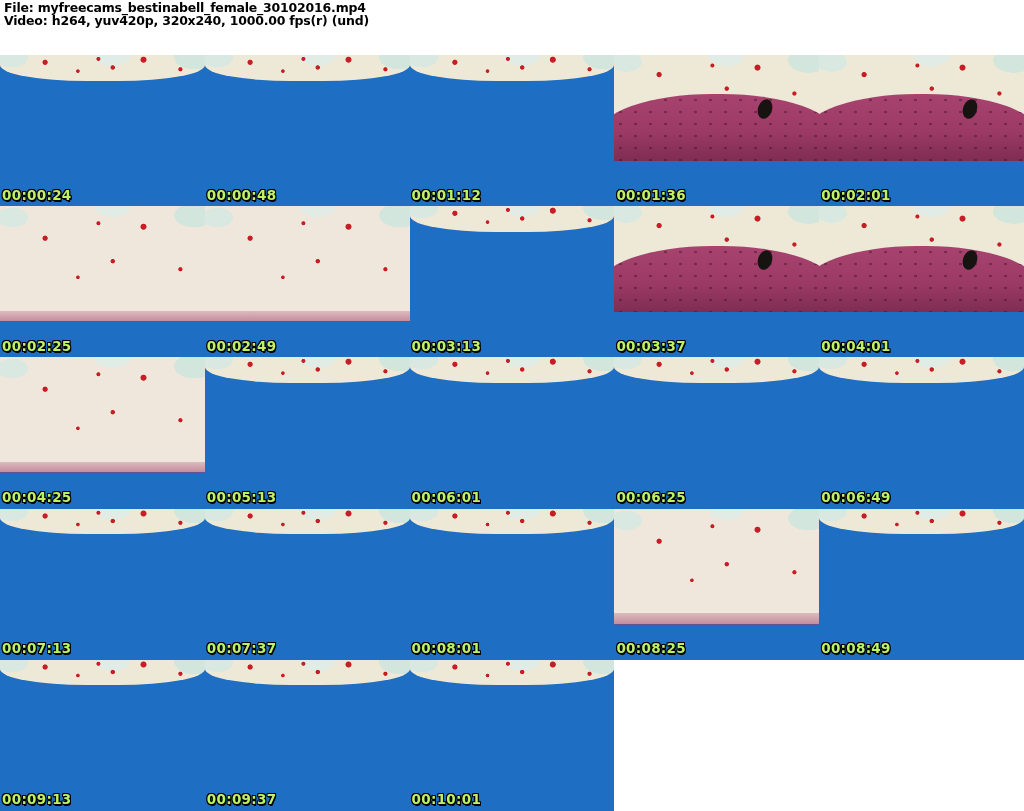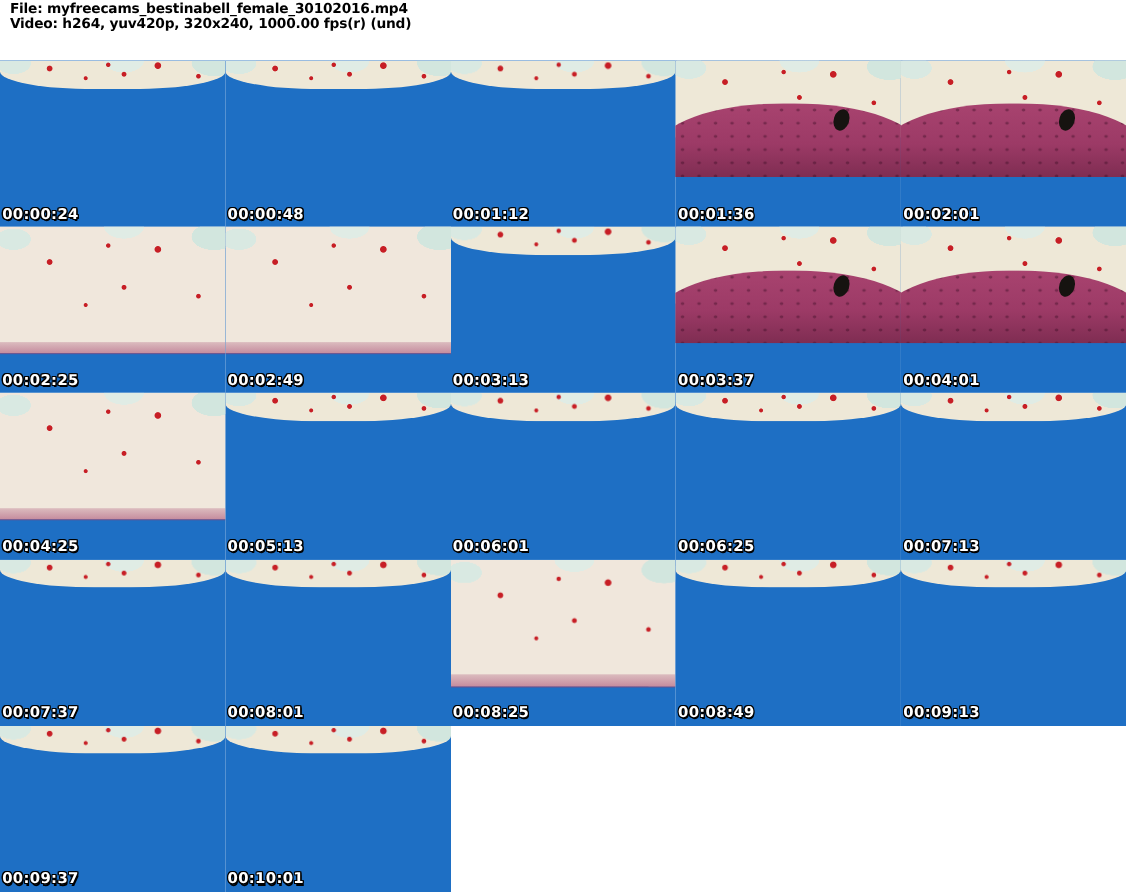--- a/index.html
+++ b/index.html
@@ -1,21 +1,21 @@
 <!DOCTYPE html>
 <html><head>
 <meta charset="utf-8">
 <style>
   html,body{margin:0;padding:0;background:#ffffff;}
   body{width:1024px;height:811px;overflow:hidden;font-family:"DejaVu Sans",sans-serif;}
 
   
   .meta-header{
     height:55px;width:908px;background:#ffffff;color:#000;
-    padding:1px 0 0 9px;box-sizing:border-box;
+    padding:1px 0 0 4px;box-sizing:border-box;
   }
   .meta-line{
     font-weight:bold;font-size:12.5px;line-height:13.3px;
     letter-spacing:-0.2px;white-space:nowrap;
   }
 
   
   .sheet{
     width:1024px;height:756px;
     display:grid;
@@ -73,21 +73,21 @@
   .pale .wall{height:76%;background-color:#f0e7dc;}
   .pale .wall::after{
     content:"";position:absolute;left:0;right:0;bottom:-1px;height:10%;
     background:linear-gradient(180deg, rgba(158,58,102,.25), rgba(158,58,102,.55));
   }
 
   
   .ts{
     position:absolute;left:2px;bottom:4px;z-index:5;
     font-weight:bold;font-size:13.5px;line-height:1;
-    color:#ffffff;letter-spacing:0.3px;
+    color:#bef264;letter-spacing:0.3px;
     text-shadow:
       -1px -1px 0 #000, 1px -1px 0 #000,
       -1px  1px 0 #000, 1px  1px 0 #000,
       -1px  0   0 #000, 1px  0   0 #000,
        0   -1px 0 #000, 0    1px 0 #000,
        1px  2px 0 #000;
   }
 </style>
 </head>
 <body>
@@ -168,20 +168,25 @@
     <span class="ts">00:06:01</span>
   </div>
     <div class="cell blue">
     <div class="wall"></div>
 
     <span class="ts">00:06:25</span>
   </div>
     <div class="cell blue">
     <div class="wall"></div>
 
+    <span class="ts">00:06:49</span>
+  </div>
+    <div class="cell blue">
+    <div class="wall"></div>
+
     <span class="ts">00:07:13</span>
   </div>
     <div class="cell blue">
     <div class="wall"></div>
 
     <span class="ts">00:07:37</span>
   </div>
     <div class="cell blue">
     <div class="wall"></div>
 

